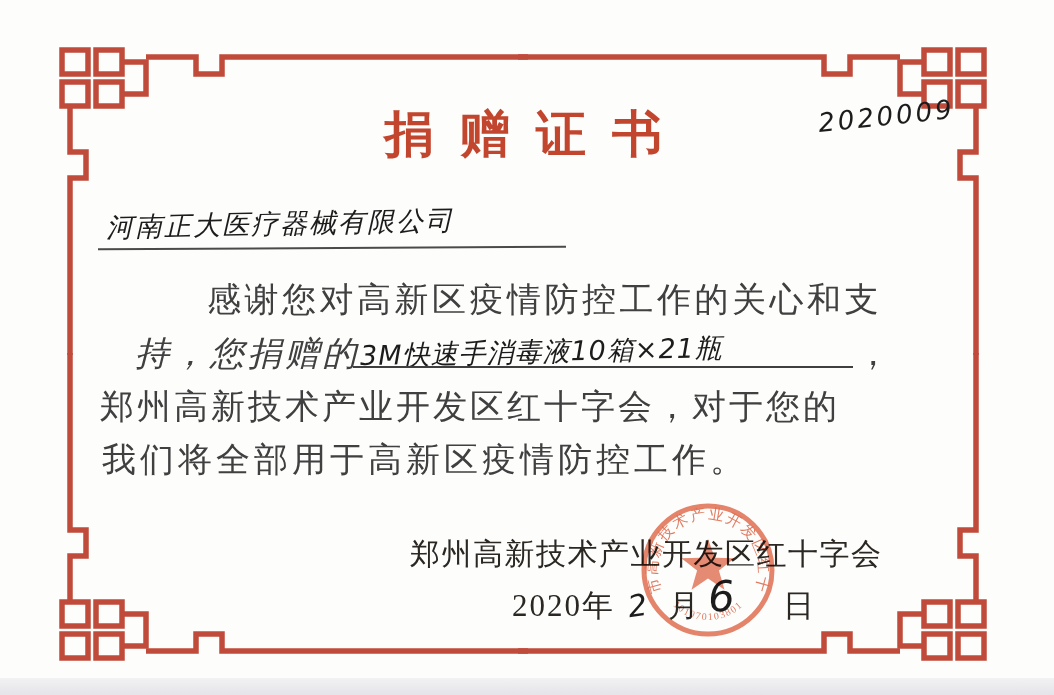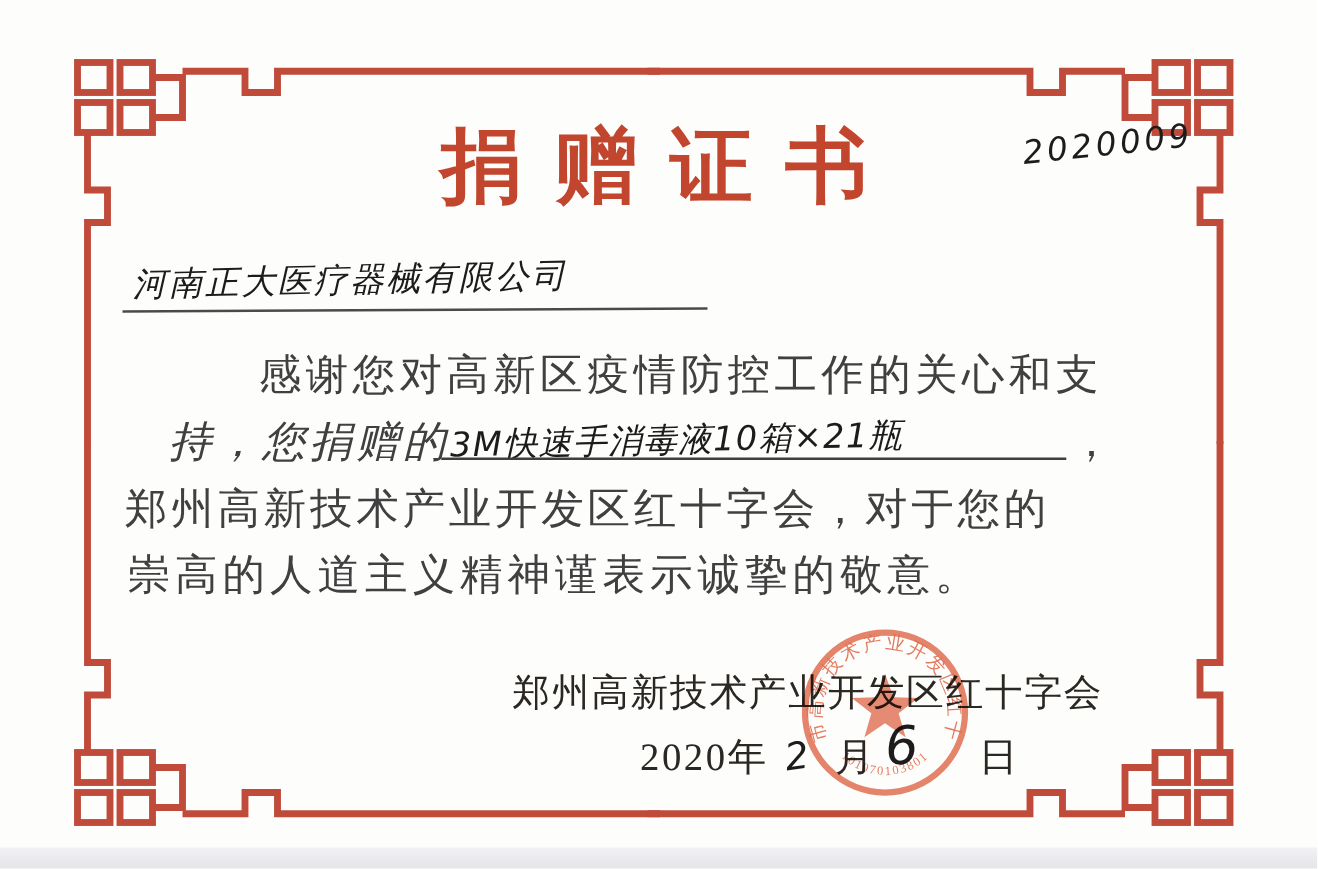--- a/index.html
+++ b/index.html
@@ -10,21 +10,21 @@
     color:#2b2823;
   }
   
   .photo-strip{position:absolute;left:0;bottom:0;width:100%;height:17px;
     background:linear-gradient(#f2f2f4,#e4e4e9);}
   
   #border-svg{position:absolute;left:0;top:0;width:1054px;height:695px;}
   
   .title{
     position:absolute;left:0;top:92px;width:1054px;text-align:center;
-    font-size:66px;line-height:84px;font-weight:bold;color:#c2452d;
+    font-size:50px;line-height:84px;font-weight:bold;color:#c2452d;
     letter-spacing:26px;padding-left:18px;box-sizing:border-box;
   }
   .hand{font-family:"DejaVu Sans",sans-serif;font-style:italic;color:#1c1c1c;}
   .serial{position:absolute;left:818px;top:101px;font-size:26px;letter-spacing:3px;
     transform:rotate(-6deg);}
   .recipient{position:absolute;left:106px;top:206px;font-size:27px;letter-spacing:2px;
     transform:rotate(-1.2deg);}
   .recipient-line{position:absolute;left:98px;top:247px;width:468px;height:2px;
     background:#4a4a4a;transform:rotate(-0.3deg);}
   .bodyline{position:absolute;font-size:34px;letter-spacing:3.5px;color:#404040;white-space:nowrap;}
@@ -77,21 +77,21 @@
 
   <div class="hand recipient">河南正大医疗器械有限公司</div>
   <div class="recipient-line"></div>
 
   <div class="bodyline l1">感谢您对高新区疫情防控工作的关心和支</div>
   <div class="bodyline l2p">持，您捐赠的</div>
   <div class="hand donation-item">3M快速手消毒液10箱×21瓶</div>
   <div class="donation-line"></div>
   <div class="bodyline l2c">，</div>
   <div class="bodyline l3">郑州高新技术产业开发区红十字会，对于您的</div>
-  <div class="bodyline l4">崇高的人道主义精神谨表示诚挚的敬意。</div>
+  <div class="bodyline l4">我们将全部用于高新区疫情防控工作。</div>
 
   <div class="issuer">郑州高新技术产业开发区红十字会</div>
   <div class="date-part d-year">2020年</div>
   <div class="hand date-part d-monthval">2</div>
   <div class="date-part d-month">月</div>
   <div class="hand date-part d-dayval">6</div>
   <div class="date-part d-day">日</div>
 
   <svg id="seal-svg" viewBox="0 0 150 150">
     <defs>

